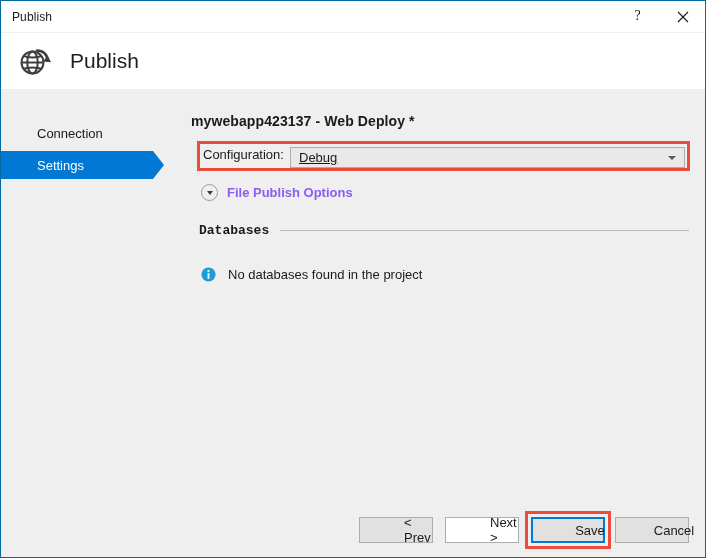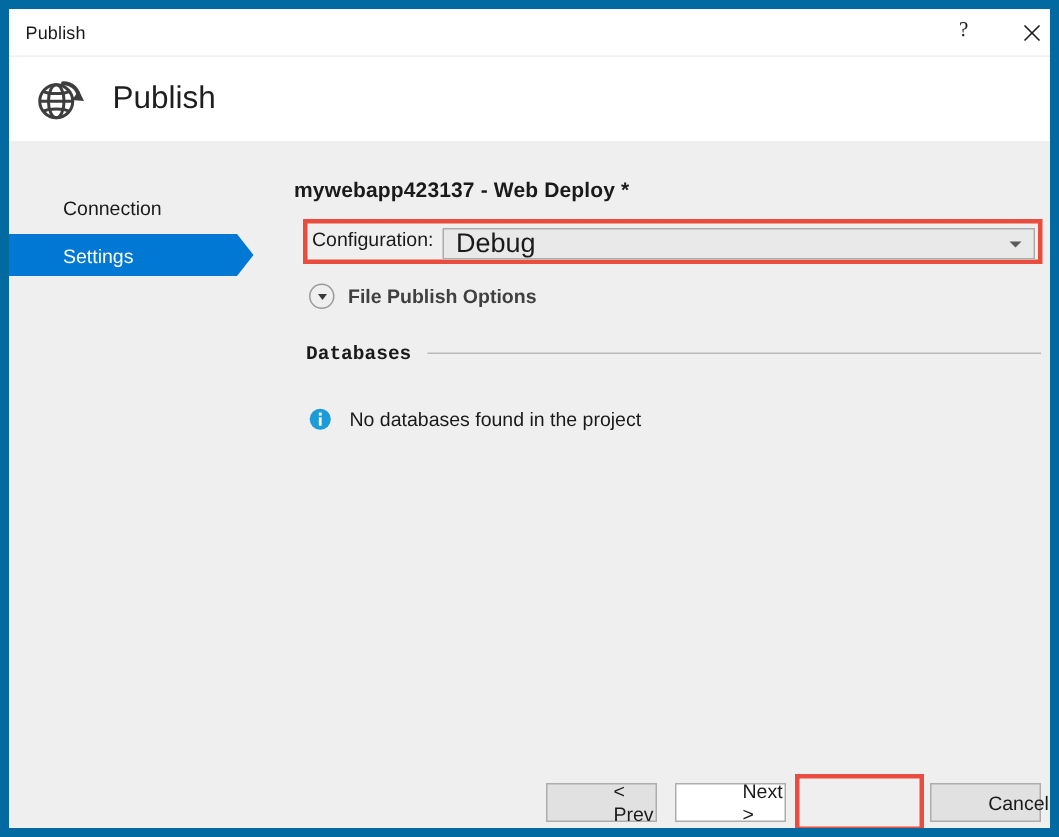--- a/index.html
+++ b/index.html
@@ -10,21 +10,21 @@
   body {
     font-family: "Liberation Sans", sans-serif;
     -webkit-font-smoothing: antialiased;
   }
 
   .window {
     position: relative;
     width: 706px;
     height: 558px;
     box-sizing: border-box;
-    border: 6px solid #0369a1;
+    border: 1px solid #0369a1;
     background: #efefef;
     overflow: hidden;
   }
 
   
   .titlebar {
     position: absolute;
     left: 0; top: 0;
     width: 704px;
     height: 31px;
@@ -171,23 +171,24 @@
     height: 21px;
     background: #e9e9e9;
     border: 1px solid #acacac;
     box-sizing: border-box;
     display: flex;
     align-items: center;
     position: relative;
     cursor: default;
   }
   .combobox-value {
-    font-size: 18px;
+    font-size: 13px;
     color: #1a1a1a;
     margin-left: 8px;
+    text-decoration: underline;
   }
   .combobox-arrow {
     position: absolute;
     right: 8px;
     top: 50%;
     transform: translateY(-50%);
     width: 0; height: 0;
     border-left: 4px solid transparent;
     border-right: 4px solid transparent;
     border-top: 4px solid #5a5a5a;
@@ -217,21 +218,21 @@
     width: 0; height: 0;
     border-left: 3.5px solid transparent;
     border-right: 3.5px solid transparent;
     border-top: 4px solid #3a3a3a;
     margin-top: 1px;
   }
   .expander-label {
     margin-left: 9px;
     font-size: 13px;
     font-weight: bold;
-    color: #404040;
+    color: #8b5cf6;
   }
 
   
   .group-header {
     position: absolute;
     left: 8px;
     top: 134px;
     width: 490px;
     display: flex;
     align-items: center;
@@ -398,19 +399,22 @@
     </div>
 
     <div class="footer">
       <div class="btn btn-prev">
         <span>&lt; Prev</span>
       </div>
       <div class="btn btn-next">
         <span>Next &gt;</span>
       </div>
       <div class="save-annot"></div>
+      <div class="btn btn-save">
+        <span>Save</span>
+      </div>
       <div class="btn btn-cancel">
         <span>Cancel</span>
       </div>
     </div>
 
   </div>
 </div>
 
 </body></html>

